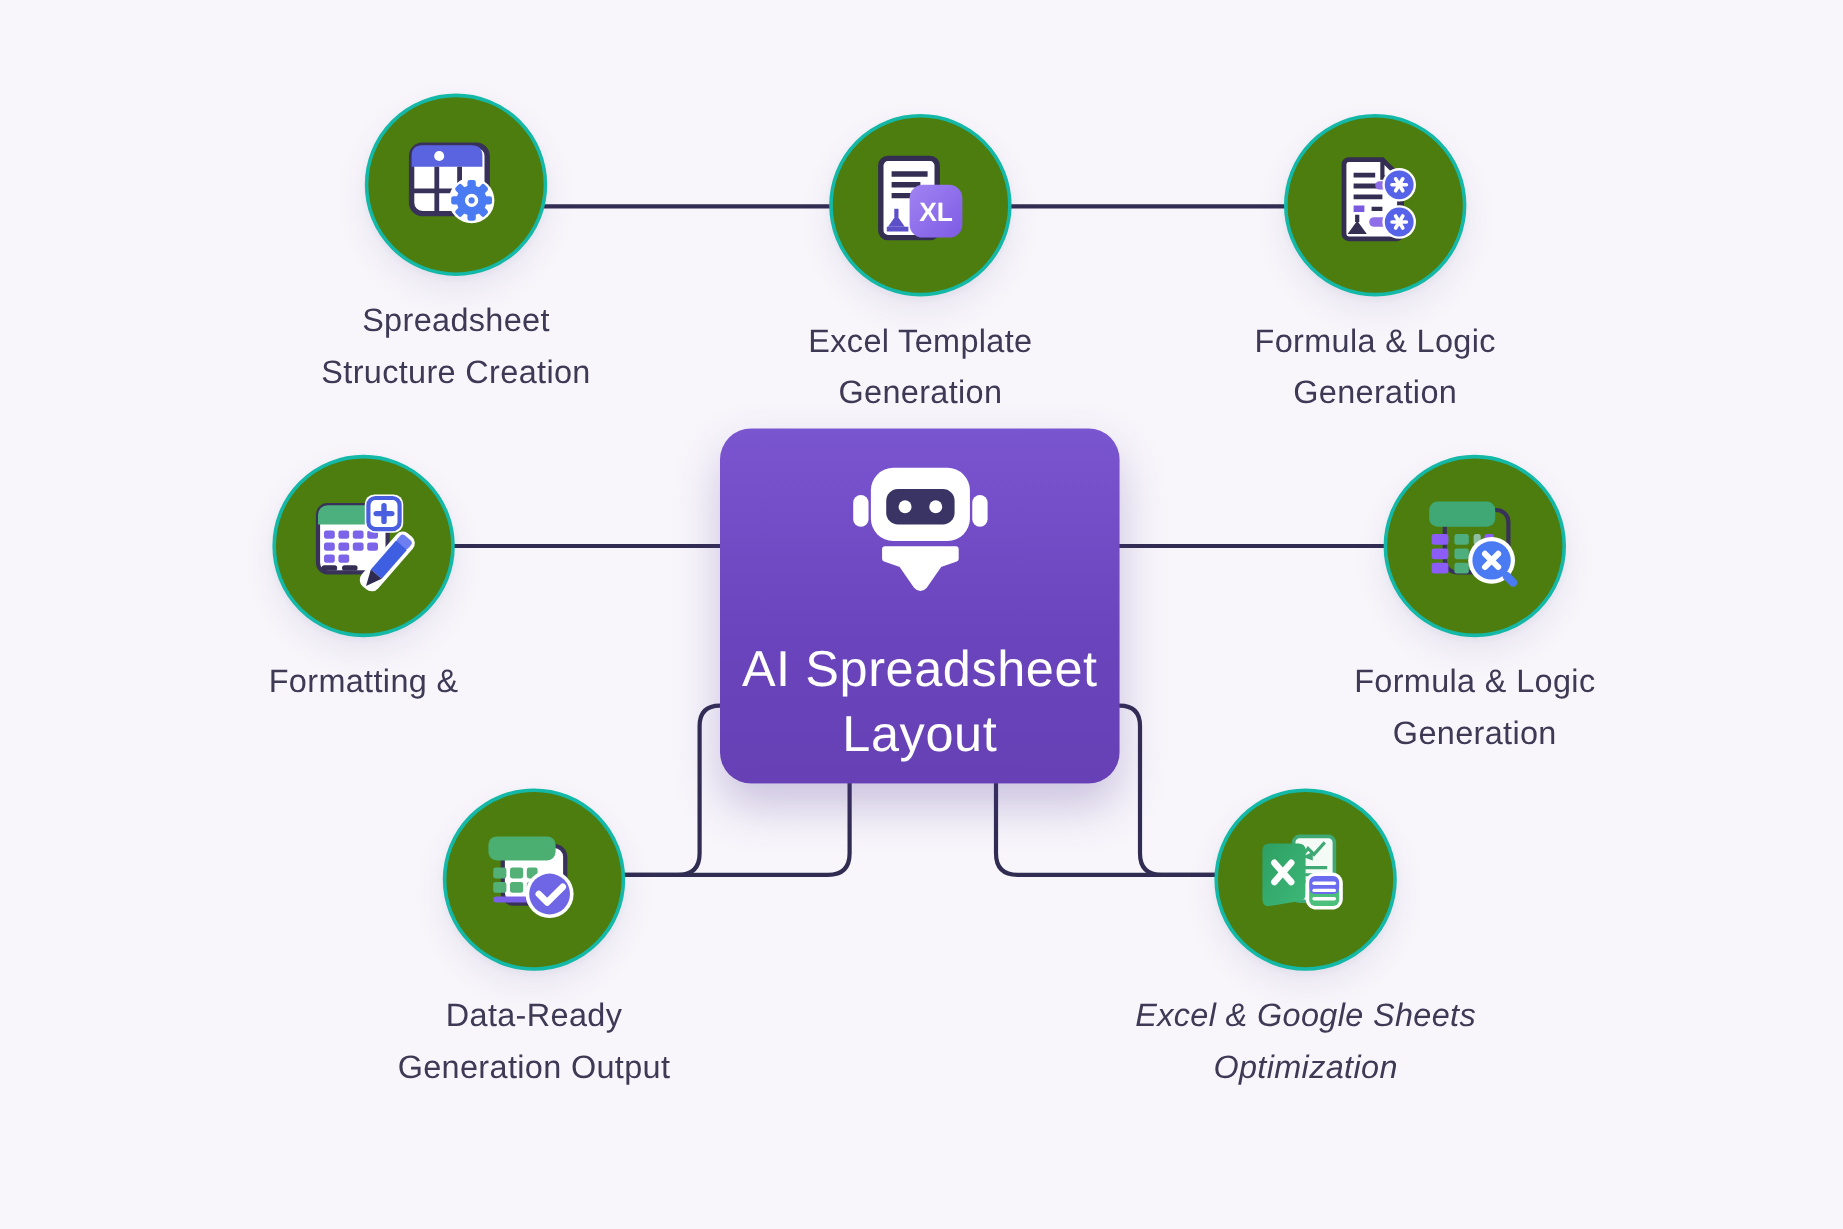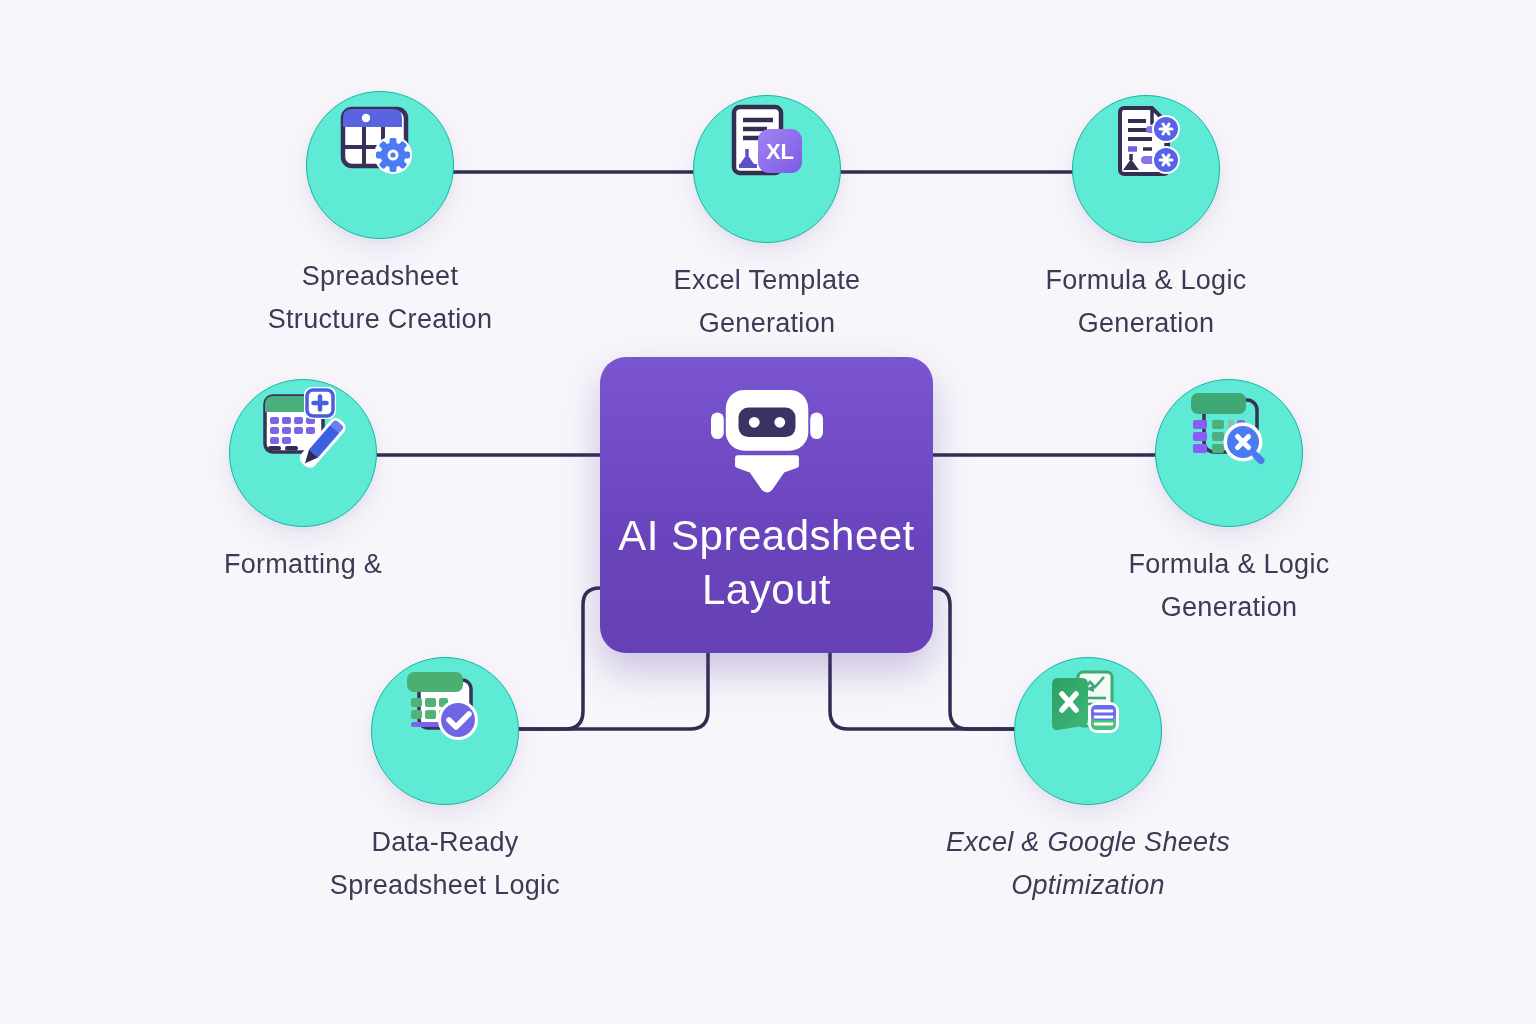--- a/index.html
+++ b/index.html
@@ -9,42 +9,42 @@
     font-family:"Liberation Sans", sans-serif;
     overflow:hidden;
   }
   #canvas{position:relative;width:1536px;height:1024px;background:#f8f6fb;}
   .connectors{position:absolute;left:0;top:0;z-index:1;}
   .connectors path{fill:none;stroke:#312c52;stroke-width:3.5;stroke-linecap:round;}
 
   .node{position:absolute;width:380px;z-index:2;text-align:center;}
   .circle{
     width:146px;height:146px;border-radius:50%;
-    background:#5eead4;border:1px solid #14b8a6;
+    background:#4d7c0f;border:3px solid #14b8a6;
     box-shadow:0 12px 26px rgba(90,75,140,0.10), 0 2px 6px rgba(90,75,140,0.06);
-    margin:0 auto;display:flex;align-items:flex-start;justify-content:center;
+    margin:0 auto;display:flex;align-items:center;justify-content:center;
   }
   .circle svg{width:100px;height:100px;}
   .label{
     margin-top:16px;
     font-size:27px;line-height:43px;letter-spacing:0.3px;
     color:#3e3954;white-space:nowrap;
   }
   .label span{display:block;}
 
   .engine-box{
     position:absolute;left:600px;top:357px;width:333px;height:296px;
     border-radius:26px;z-index:2;
     background:linear-gradient(180deg,#7a55d0 0%,#6a44bc 60%,#6640b4 100%);
     box-shadow:0 18px 38px rgba(84,56,150,0.28);
     display:flex;flex-direction:column;align-items:center;
   }
   .engine-box svg{width:118px;height:112px;margin-top:26px;}
   .engine-title{
-    margin-top:14px;text-align:center;color:#ffffff;
+    margin-top:36px;text-align:center;color:#ffffff;
     font-size:42px;line-height:54px;letter-spacing:0.5px;font-weight:400;
   }
   .engine-title span{display:block;}
 </style>
 </head>
 <body>
 
 <div id="canvas">
 
   <svg class="connectors" width="1536" height="1024" viewBox="0 0 1536 1024">
@@ -67,21 +67,21 @@
       <circle cx="47" cy="40" r="5.5" fill="#ffffff"></circle>
       <circle cx="73" cy="40" r="5.5" fill="#ffffff"></circle>
       <path d="M30 76 H90 V84 L76 89 L63.5 107 Q60 111 56.5 107 L44 89 L30 84 Z" fill="#ffffff" stroke="#ffffff" stroke-width="5" stroke-linejoin="round"></path>
     </svg>
     <div class="engine-title">
       <span>AI Spreadsheet</span>
       <span>Layout</span>
     </div>
   </div>
 
-  <div class="node" style="left:190px;top:91px;">
+  <div class="node" style="left:190px;top:78px;">
     <div class="circle">
       <svg viewBox="0 0 100 100">
         <rect x="13" y="17" width="63" height="57" rx="9" fill="#ffffff" stroke="#38325a" stroke-width="4.5"></rect>
         <path d="M13 26 q0 -9 9 -9 h41 q9 0 9 9 v9 H13 Z" fill="#5a64e0"></path>
         <circle cx="36" cy="26" r="4.2" fill="#ffffff"></circle>
         <line x1="34" y1="35" x2="34" y2="72" stroke="#38325a" stroke-width="4"></line>
         <line x1="53" y1="35" x2="53" y2="58" stroke="#38325a" stroke-width="4"></line>
         <line x1="15" y1="55" x2="64" y2="55" stroke="#38325a" stroke-width="4"></line>
         <circle cx="63" cy="63" r="19" fill="#ffffff"></circle>
         <g fill="#4a7bf3">
@@ -252,21 +252,21 @@
           <rect x="44" y="52" width="9" height="9" rx="2"></rect>
         </g>
         <rect x="16" y="64" width="36" height="5" rx="2.5" fill="#7b61e8"></rect>
         <circle cx="63" cy="62" r="20" fill="#ffffff"></circle>
         <circle cx="63" cy="62" r="17" fill="#6f66e6"></circle>
         <path d="M54 62 l7 7 l13 -13" fill="none" stroke="#ffffff" stroke-width="5.5" stroke-linecap="round" stroke-linejoin="round"></path>
       </svg>
     </div>
     <div class="label">
       <span>Data-Ready</span>
-      <span>Spreadsheet Logic</span>
+      <span>Generation Output</span>
     </div>
   </div>
 
   <div class="node" style="left:898px;top:657px;font-style:italic;">
     <div class="circle">
       <svg viewBox="0 0 100 100">
         <defs>
           <linearGradient id="gex" x1="0" y1="0" x2="1" y2="1">
             <stop offset="0" stop-color="#2e9f64"></stop>
               <stop offset="1" stop-color="#3db877"></stop>

